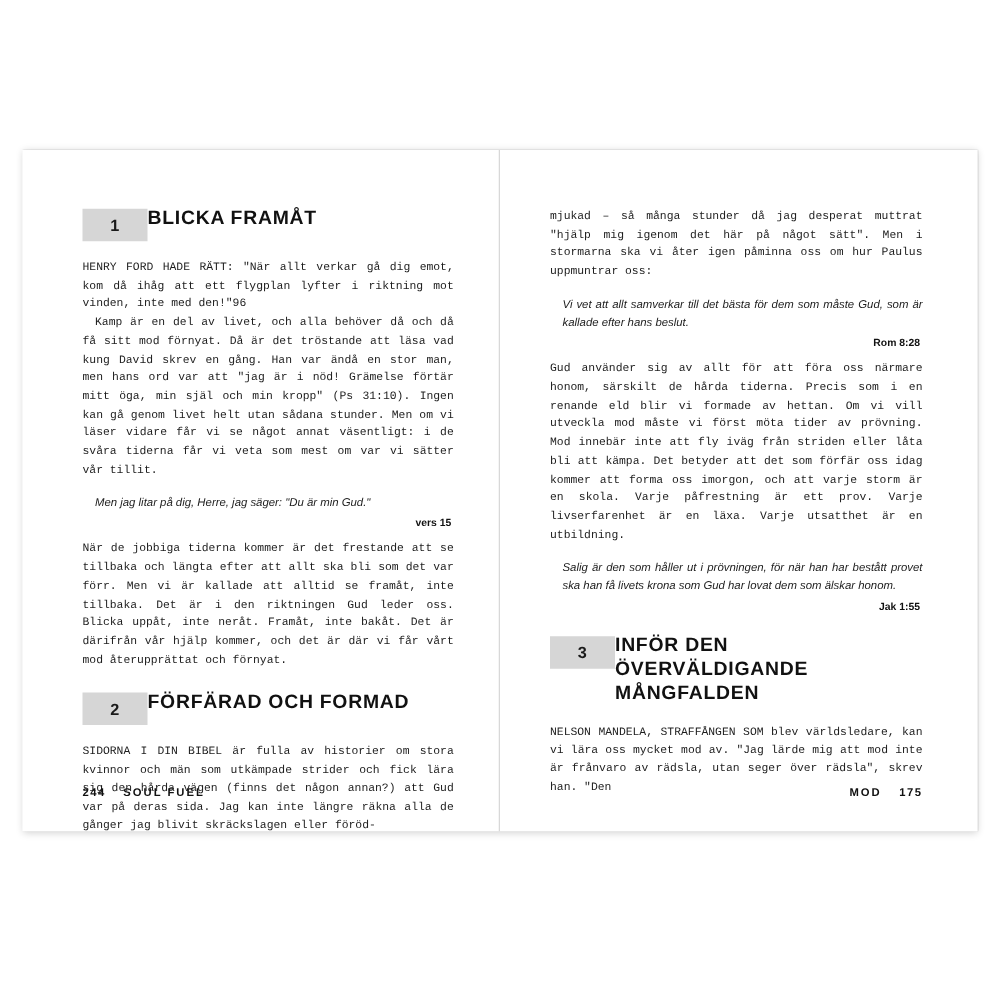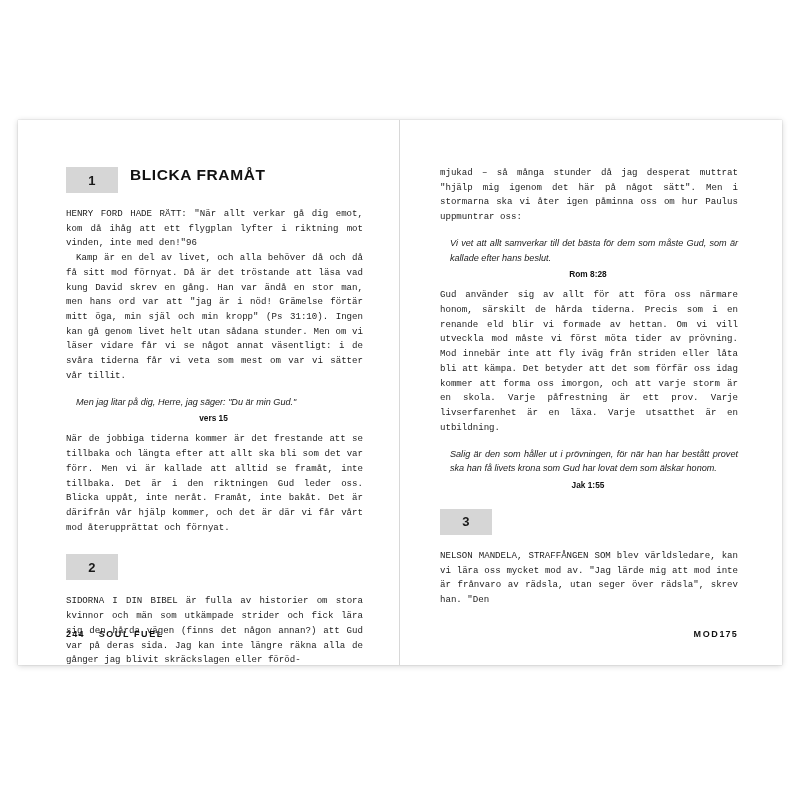--- a/index.html
+++ b/index.html
@@ -60,21 +60,20 @@
     font-weight: bold;
     font-size: 13px;
     display: flex;
     align-items: center;
     justify-content: center;
     flex: 0 0 auto;
     margin-top: 1px;
     letter-spacing: 0.5px;
   }
   .chapter-title {
-    margin-left: 12px;
     font-size: 15.5px;
     font-weight: bold;
     line-height: 1.22;
     letter-spacing: 0.6px;
     color: #111;
     text-transform: uppercase;
     max-width: 250px;
   }
   .chapter.wide .chapter-title { max-width: 235px; }
 
@@ -94,42 +93,42 @@
   blockquote.verse {
     margin: 11px 0 4px 0;
     padding-left: 10px;
     font-style: italic;
     font-size: 9.1px;
     line-height: 1.62;
     color: #1c1c1c;
     text-align: justify;
   }
   .verse-ref {
-    text-align: center;
+    text-align: right;
     font-size: 8.3px;
     font-weight: bold;
     color: #111;
     margin-top: 0;
     padding-right: 2px;
   }
 
   .footer {
     position: absolute;
     bottom: 26px;
     font-size: 9px;
     letter-spacing: 1.2px;
     color: #111;
     font-weight: bold;
   }
   .footer.left-f { left: 48px; }
   .footer.right-f { right: 44px; }
   .footer .pnum { font-weight: bold; }
   .footer .bookname { font-weight: bold; letter-spacing: 1.6px; }
   .footer.left-f .pnum { margin-right: 14px; }
-  .footer.right-f .bookname { }
+  .footer.right-f .bookname { margin-right: 14px; }
 
   .sp-gap { height: 18px; }
 </style>
 </head>
 <body>
 
 <div id="book">
   <div class="spread">
 
     <div class="page left">
@@ -147,20 +146,21 @@
         <div class="verse-ref">vers 15</div>
 
         <div class="gap"></div>
 
         <p class="body nofirst">När de jobbiga tiderna kommer är det frestande att se tillbaka och längta efter att allt ska bli som det var förr. Men vi är kallade att alltid se framåt, inte tillbaka. Det är i den riktningen Gud leder oss. Blicka uppåt, inte neråt. Framåt, inte bakåt. Det är därifrån vår hjälp kommer, och det är där vi får vårt mod återupprättat och förnyat.</p>
 
         <div class="sp-gap"></div>
 
         <div class="chapter">
           <div class="chapter-num-box">2</div>
+          <div class="chapter-title">FÖRFÄRAD OCH FORMAD</div>
         </div>
 
         <p class="body nofirst">SIDORNA I DIN BIBEL är fulla av historier om stora kvinnor och män som utkämpade strider och fick lära sig den hårda vägen (finns det någon annan?) att Gud var på deras sida. Jag kan inte längre räkna alla de gånger jag blivit skräckslagen eller föröd-</p>
       </div>
 
       <div class="footer left-f">
         <span class="pnum">244</span><span class="bookname">SOUL FUEL</span>
       </div>
     </div>
 
@@ -176,20 +176,21 @@
 
         <p class="body nofirst">Gud använder sig av allt för att föra oss närmare honom, särskilt de hårda tiderna. Precis som i en renande eld blir vi formade av hettan. Om vi vill utveckla mod måste vi först möta tider av prövning. Mod innebär inte att fly iväg från striden eller låta bli att kämpa. Det betyder att det som förfär oss idag kommer att forma oss imorgon, och att varje storm är en skola. Varje påfrestning är ett prov. Varje livserfarenhet är en läxa. Varje utsatthet är en utbildning.</p>
 
         <blockquote class="verse">Salig är den som håller ut i prövningen, för när han har bestått provet ska han få livets krona som Gud har lovat dem som älskar honom.</blockquote>
         <div class="verse-ref">Jak 1:55</div>
 
         <div class="sp-gap"></div>
 
         <div class="chapter wide">
           <div class="chapter-num-box">3</div>
+          <div class="chapter-title">INFÖR DEN ÖVERVÄLDIGANDE MÅNGFALDEN</div>
         </div>
 
         <p class="body nofirst">NELSON MANDELA, STRAFFÅNGEN SOM blev världsledare, kan vi lära oss mycket mod av. "Jag lärde mig att mod inte är frånvaro av rädsla, utan seger över rädsla", skrev han. "Den</p>
       </div>
 
       <div class="footer right-f">
         <span class="bookname">MOD</span><span class="pnum">175</span>
       </div>
     </div>
 

